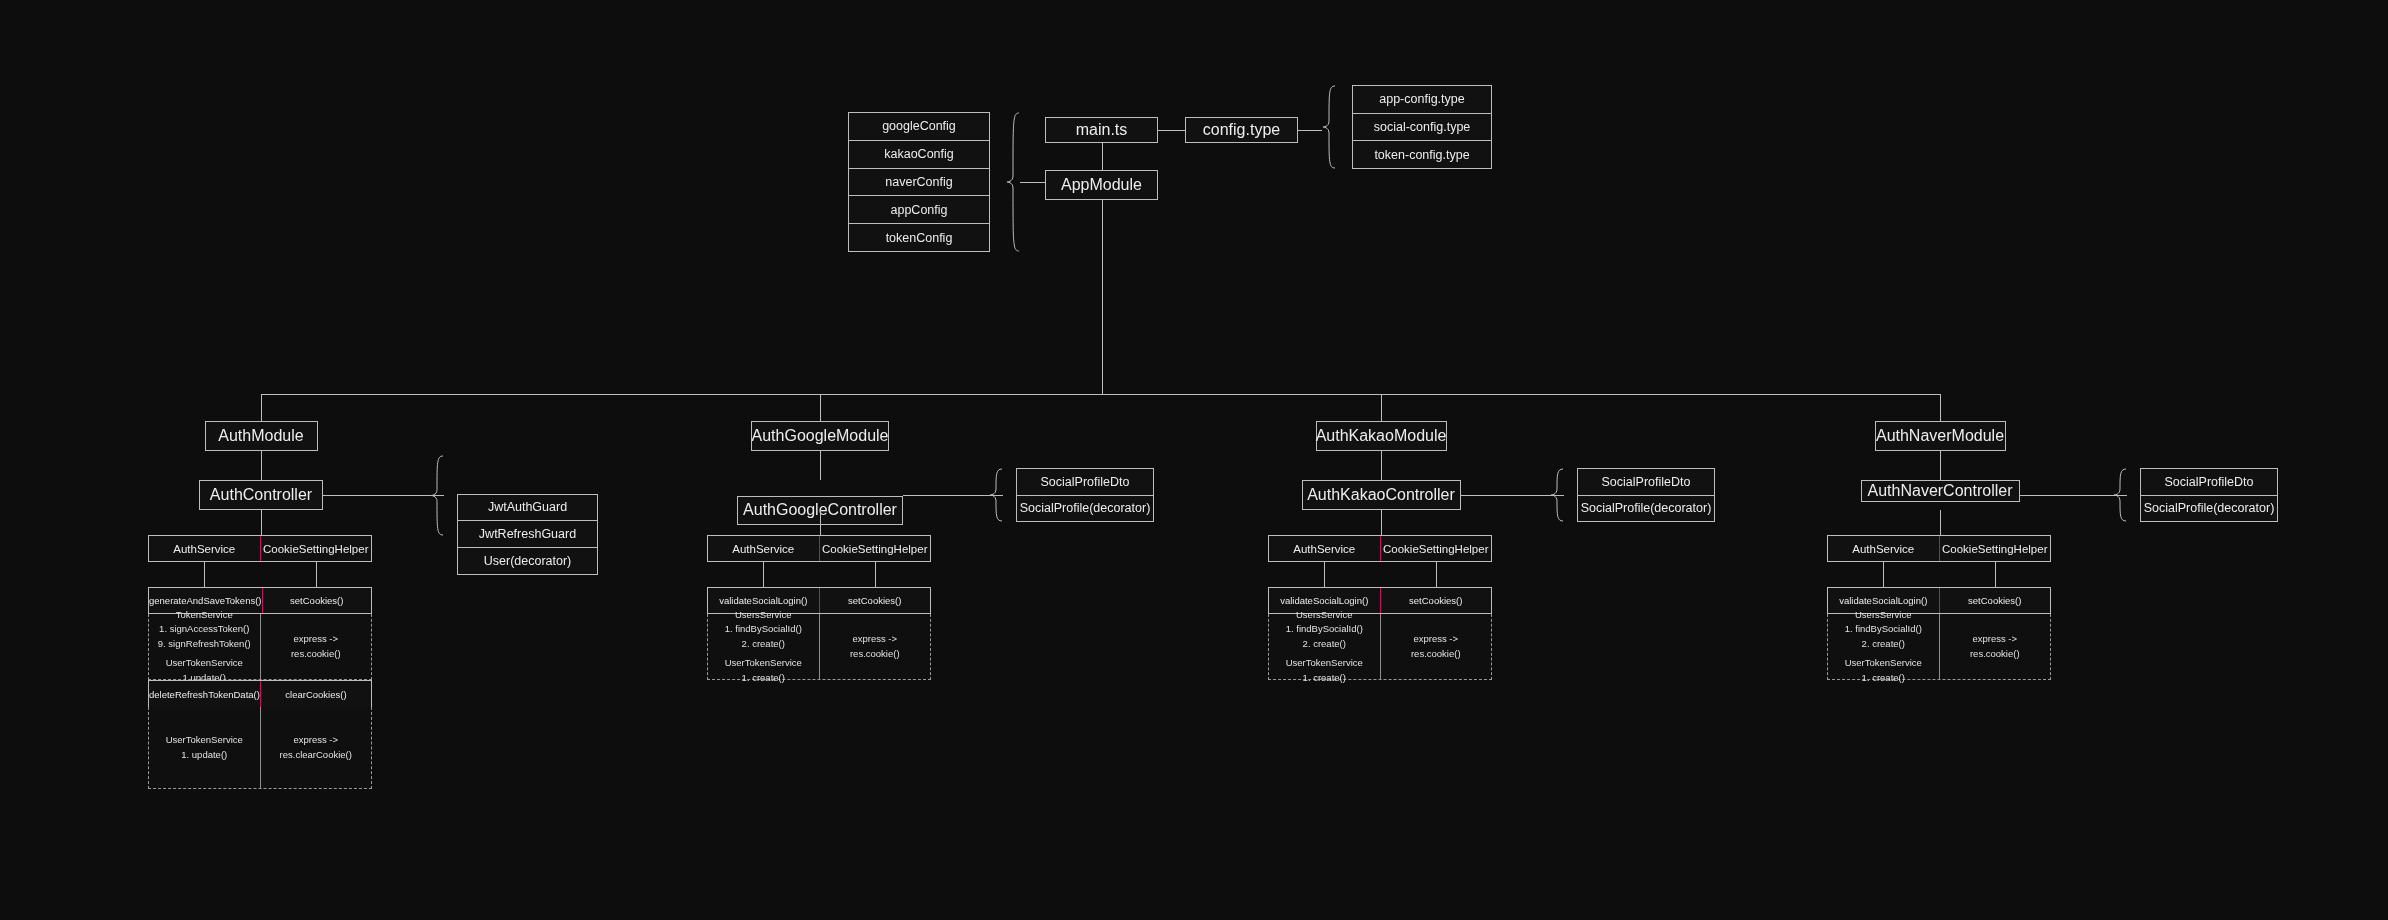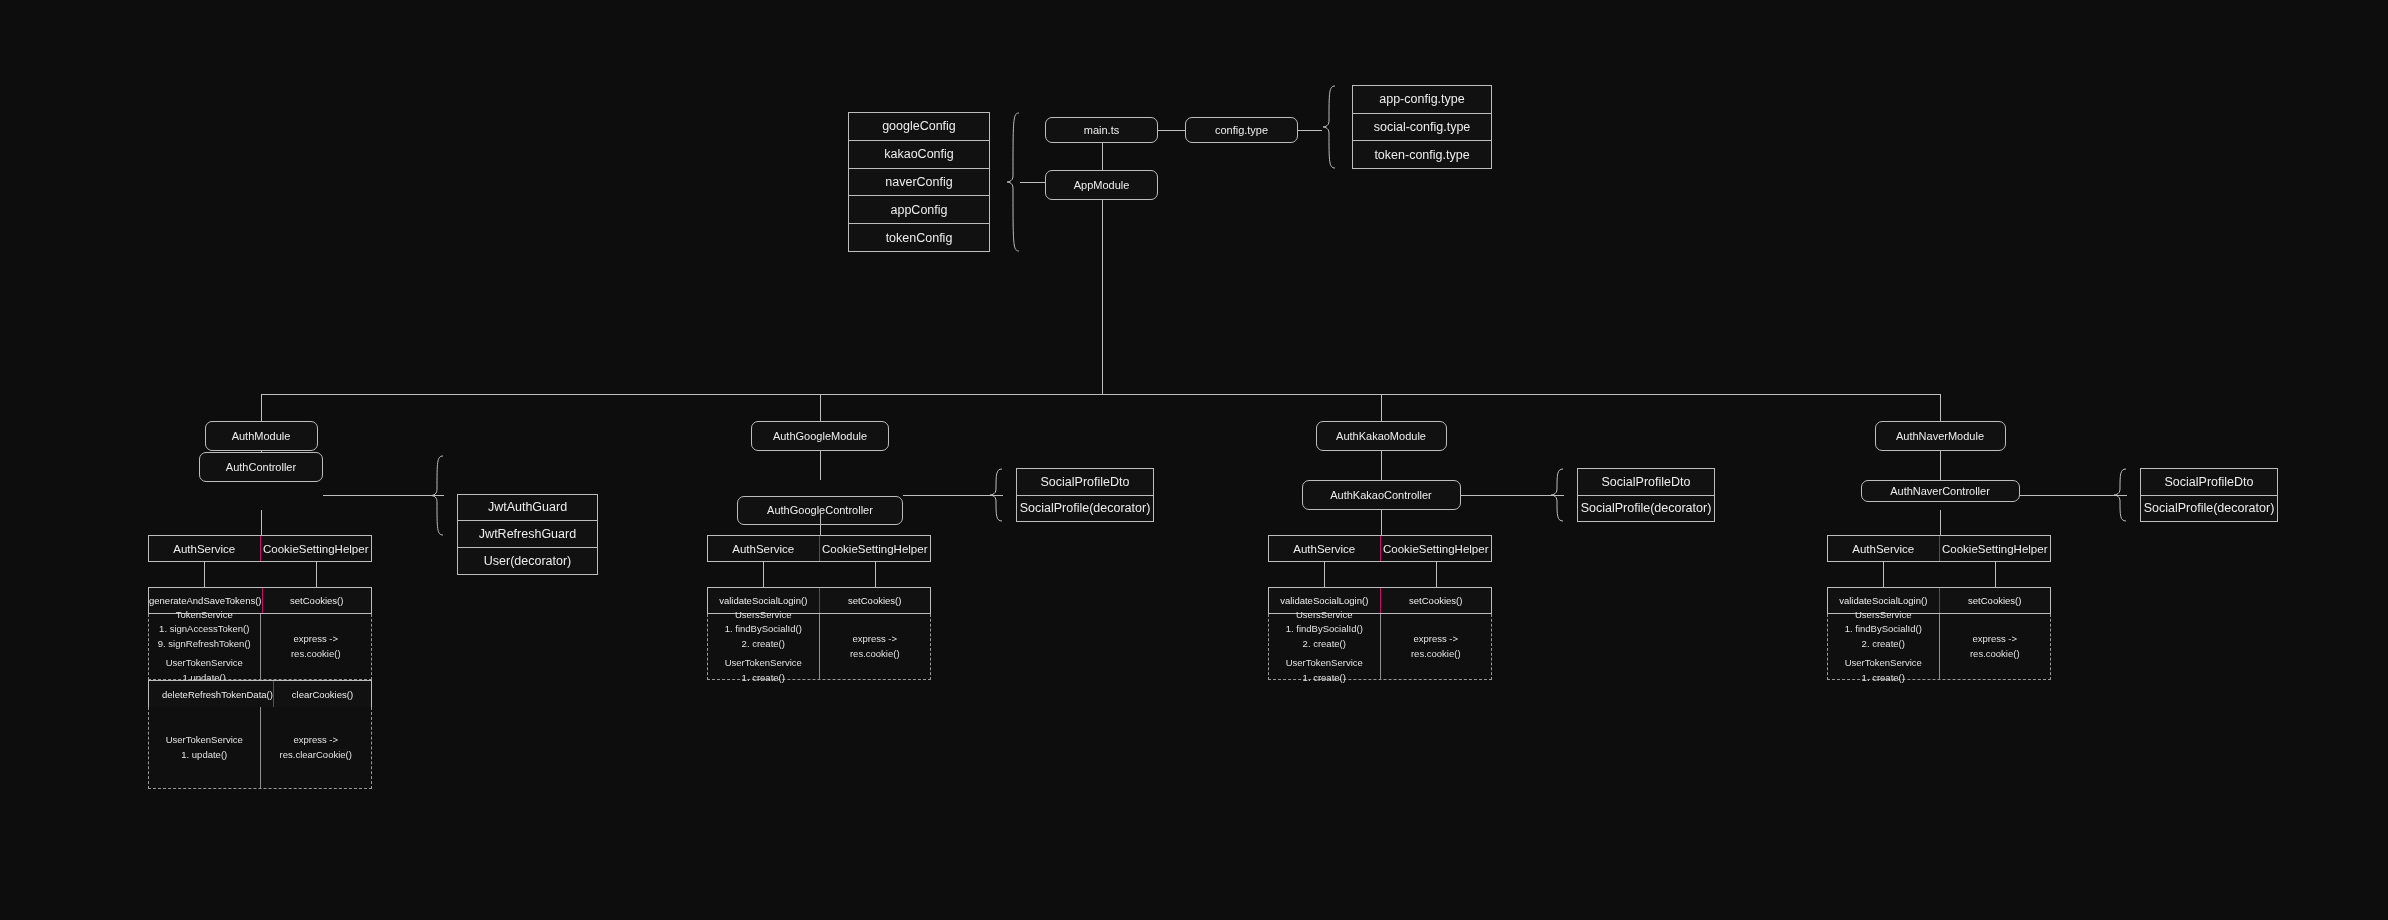--- a/index.html
+++ b/index.html
@@ -24,21 +24,21 @@
     border:1px solid #bdbdbd;
     background:#111111;
     display:flex;
     align-items:center;
     justify-content:center;
     text-align:center;
     line-height:1.15;
     white-space:nowrap;
     color:#ededed;
   }
-  .box.lbl{font-size:11px;border-radius:7px;}
+  .box.lbl{font-size:16px;}
 
   
   .stack{
     position:absolute;
     box-sizing:border-box;
     border:1px solid #bdbdbd;
     background:#111111;
     display:flex;
     flex-direction:column;
   }
@@ -140,21 +140,21 @@
       <svg width="14" height="84" viewBox="0 0 14 84">
         <path d="M 13 1 C 7 1, 7 7, 7 36 C 7 42, 1 42, 1 42 C 1 42, 7 42, 7 48 C 7 77, 7 83, 13 83" fill="none" stroke="#bdbdbd" stroke-width="1"></path>
       </svg>
     </div>
     <div class="h" style="left: 1298px; top: 130px; width: 24px;"></div>
     <div class="v" style="left: 1101.5px; top: 200px; height: 194px;"></div>
     <div class="h" style="left: 261px; top: 394px; width: 1679px;"></div>
     <div class="v" style="left: 261px; top: 394px; height: 27px;"></div>
     <div class="box lbl" style="left: 204.5px; top: 421px; width: 113px; height: 30px;">AuthModule</div>
     <div class="v" style="left: 261px; top: 451px; height: 29px;"></div>
-    <div class="box lbl" style="left: 199px; top: 452px; width: 124px; height: 30px;">AuthController</div>
+    <div class="box lbl" style="left: 199px; top: 480px; width: 124px; height: 30px;">AuthController</div>
     <div class="v" style="left: 261px; top: 510px; height: 25px;"></div>
     <div class="stack" style="left: 457px; top: 454.5px; width: 141px; height: 81px; margin-top: 39px;">
       <div class="row">JwtAuthGuard</div>
       <div class="row">JwtRefreshGuard</div>
       <div class="row">User(decorator)</div>
     </div>
     <div class="brace" style="left: 430px; top: 454.5px; width: 14px; height: 81px;">
       <svg width="14" height="81" viewBox="0 0 14 81">
         <path d="M 13 1 C 7 1, 7 7, 7 34.5 C 7 40.5, 1 40.5, 1 40.5 C 1 40.5, 7 40.5, 7 46.5 C 7 74, 7 80, 13 80" fill="none" stroke="#bdbdbd" stroke-width="1"></path>
       </svg>
@@ -183,21 +183,21 @@
           <div>1.update()</div>
         </div>
       </div>
       <div class="dcell">
         <div class="grp">
           <div>express -&gt;</div>
           <div>res.cookie()</div>
         </div>
       </div>
     </div>
-    <div class="pair" style="left: 148px; top: 680px; width: 224px; height: 29px; padding-left: 13px;">
+    <div class="pair" style="left: 148px; top: 680px; width: 224px; height: 29px;">
       <div class="cell" style="font-size: 9.5px;">deleteRefreshTokenData()</div>
       <div class="cell" style="font-size: 9.5px;">clearCookies()</div>
     </div>
     <div class="dashpair" style="left: 148px; top: 707px; width: 224px; height: 82px;">
       <div class="dcell">
         <div class="grp">
           <div>UserTokenService</div>
           <div>1. update()</div>
         </div>
       </div>

